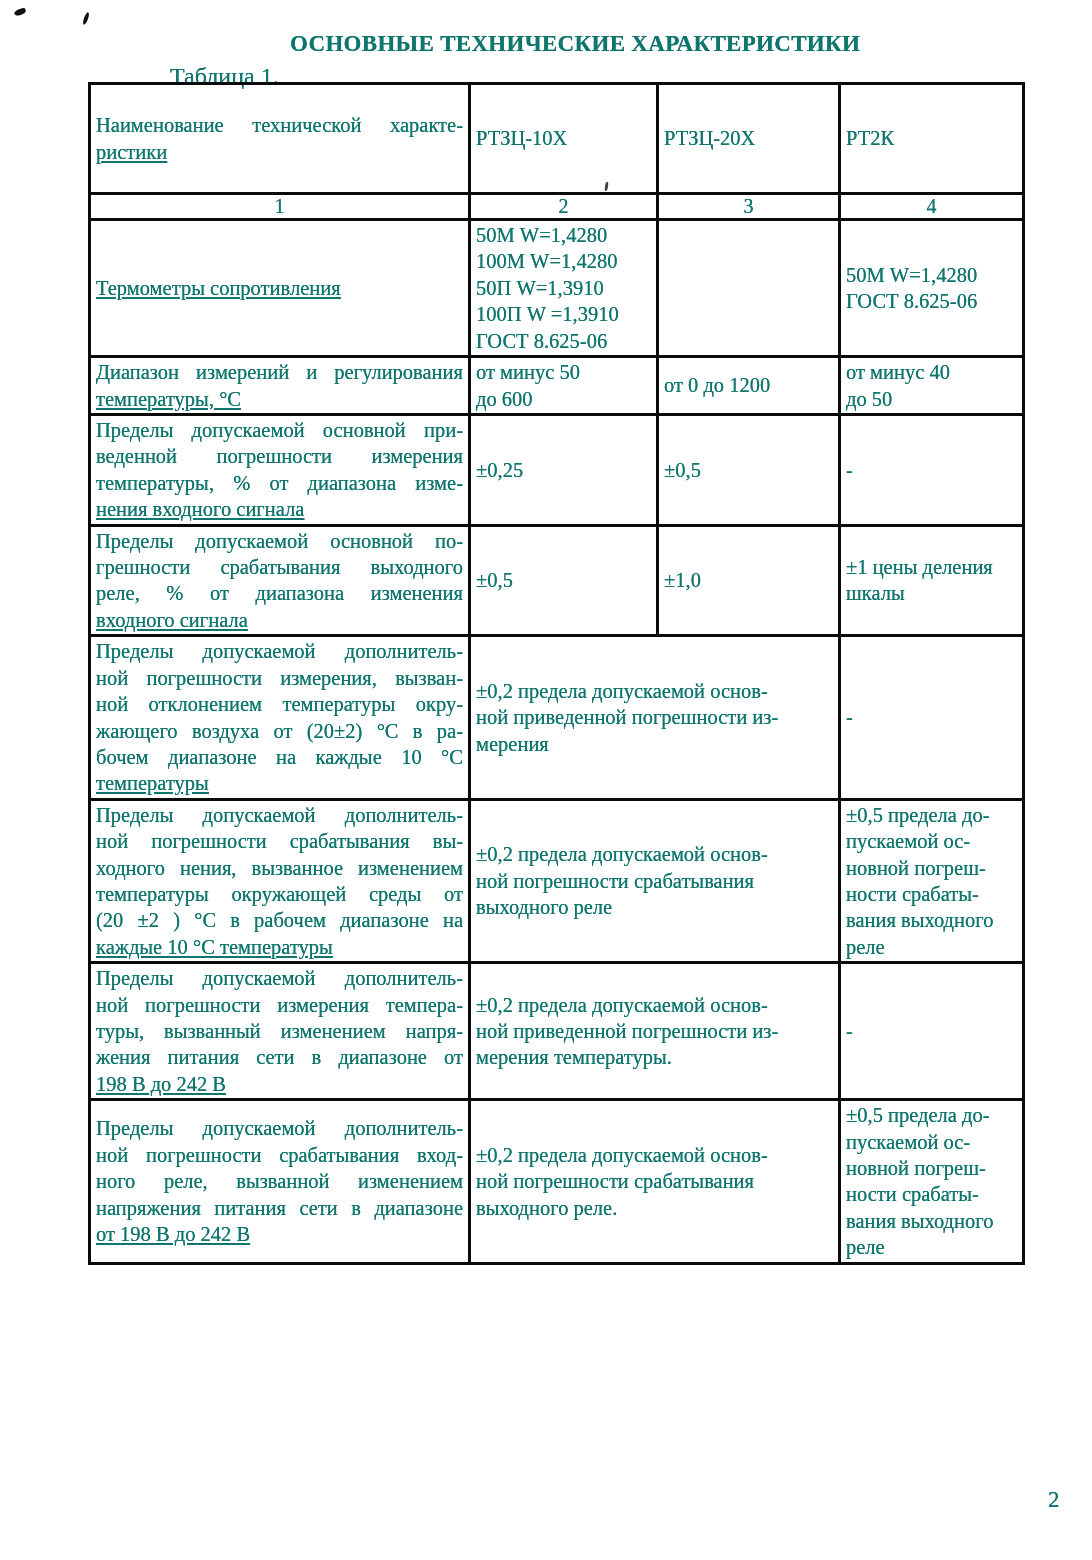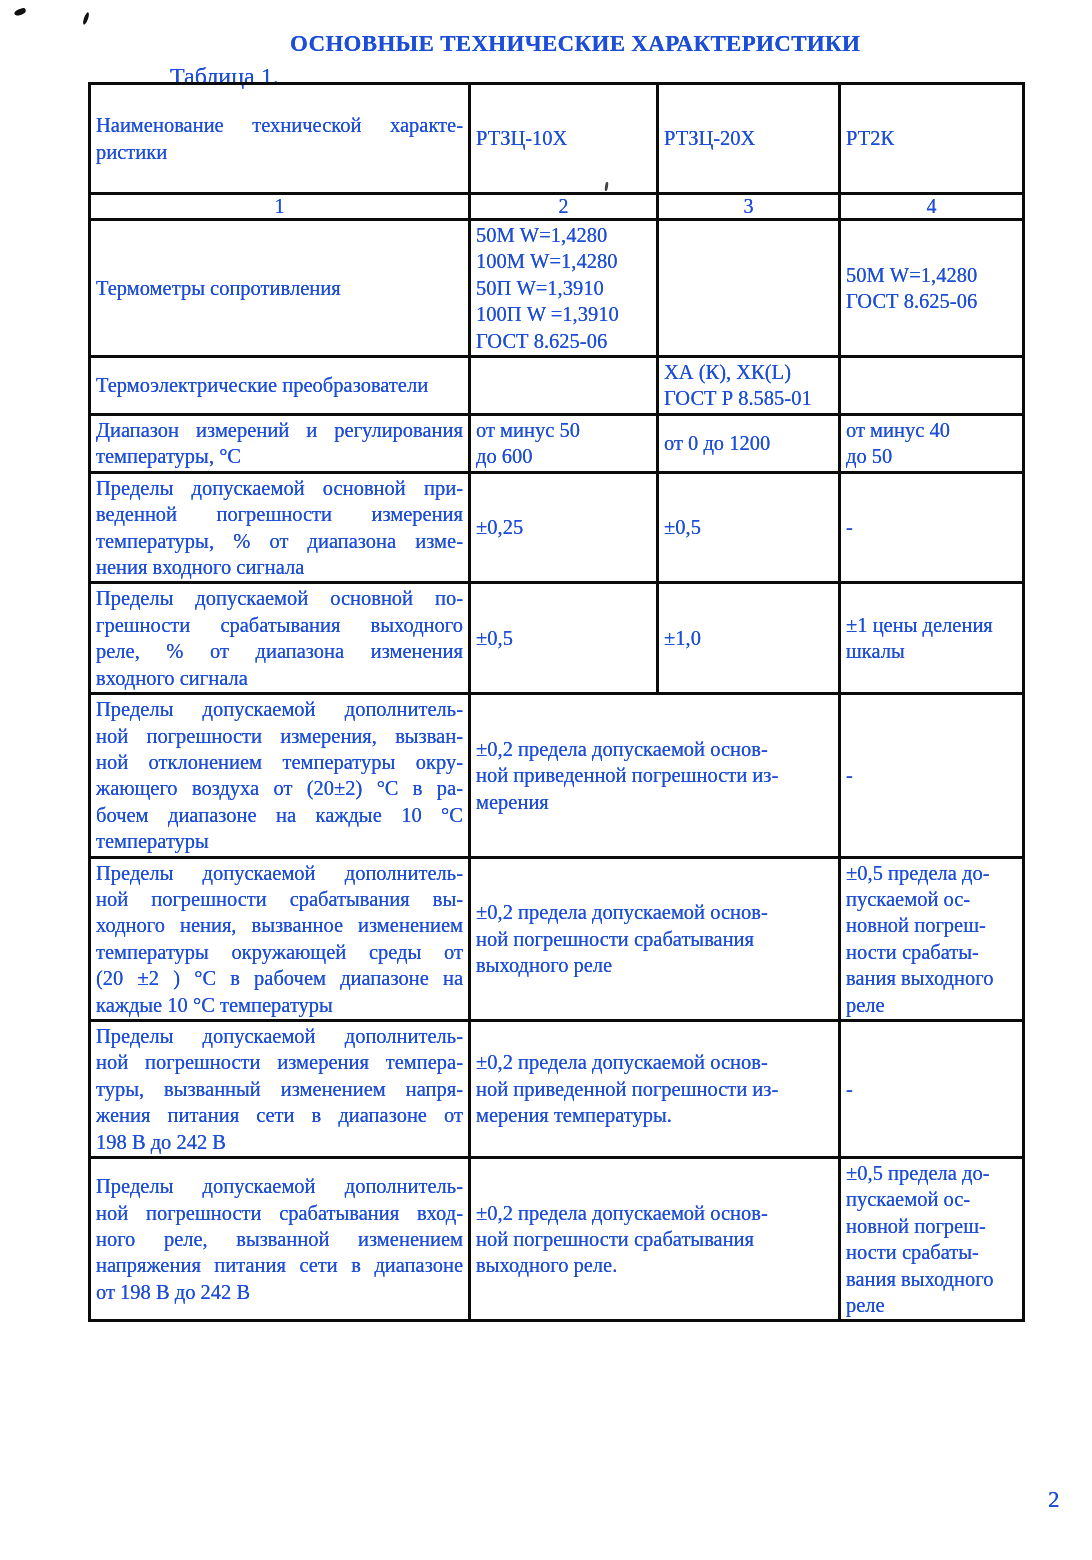--- a/index.html
+++ b/index.html
@@ -3,21 +3,21 @@
 <meta charset="utf-8">
 <style>
   * { margin:0; padding:0; box-sizing:border-box; }
   html,body { background:#e9e9e9; }
   .page {
     position:relative;
     width:1092px; height:1560px;
     margin:0 auto;
     background:#ffffff;
     font-family:"Liberation Serif","DejaVu Serif",serif;
-    color:#1d4ed8;
+    color:#0f766e;
     overflow:hidden;
   }
   .doc-title {
     position:absolute; top:31px; left:290px;
     font-size:23px; font-weight:bold; white-space:nowrap;
     letter-spacing:0.3px;
     text-shadow:0 0 0.6px currentColor;
   }
   .table-caption {
     position:absolute; top:63px; left:170px;
@@ -37,21 +37,21 @@
     vertical-align:middle;
     text-shadow:0 0 0.4px currentColor;
     overflow:hidden;
   }
   td.c1 { vertical-align:top; padding:2px 5px; }
   td.center { text-align:left; white-space:pre-line; }
   td.hdr { vertical-align:middle; text-align:left; }
   td.hdr-low { padding-top:26px; }
   tr.nums td { font-size:20px; line-height:21px; padding:0; text-align:center; }
   .jline { text-align:justify; text-align-last:justify; }
-  .jline:last-child { text-align-last:left; }
+  .jline:last-child { text-align-last:left;text-decoration:underline; }
   .page-number {
     position:absolute; left:1048px; top:1487px;
     font-size:23px;
     text-shadow:0 0 0.4px currentColor;
   }
   .speck { position:absolute; background:#111; }
   .speck-1 { left:14px; top:9px; width:12px; height:6px; border-radius:60% 40% 50% 50%; transform:rotate(-18deg); }
   .speck-2 { left:84px; top:12px; width:4px; height:13px; border-radius:50%; transform:rotate(20deg); }
   .speck-3 { left:605px; top:182px; width:3px; height:9px; background:#444; border-radius:40%; transform:rotate(8deg); }
 </style>
@@ -100,29 +100,20 @@
       <td class="center">50М W=1,4280
 100М W=1,4280
 50П W=1,3910
 100П W =1,3910
 ГОСТ 8.625-06</td>
       <td class="center"></td>
       <td class="center">50М W=1,4280
 ГОСТ 8.625-06</td>
     </tr>
 
-    <tr style="height:55px">
-      <td class="c1">
-            <div class="jline">Термоэлектрические преобразователи</div>
-          </td>
-      <td class="center"></td>
-      <td class="center">ХА (К), ХК(L)
-ГОСТ Р 8.585-01</td>
-      <td class="center"></td>
-    </tr>
 
     <tr style="height:58px">
       <td class="c1">
             <div class="jline">Диапазон измерений и регулирования</div>
             <div class="jline">температуры, °С</div>
           </td>
       <td class="center">от минус 50
 до 600</td>
       <td class="center">от 0 до 1200</td>
       <td class="center">от минус 40

